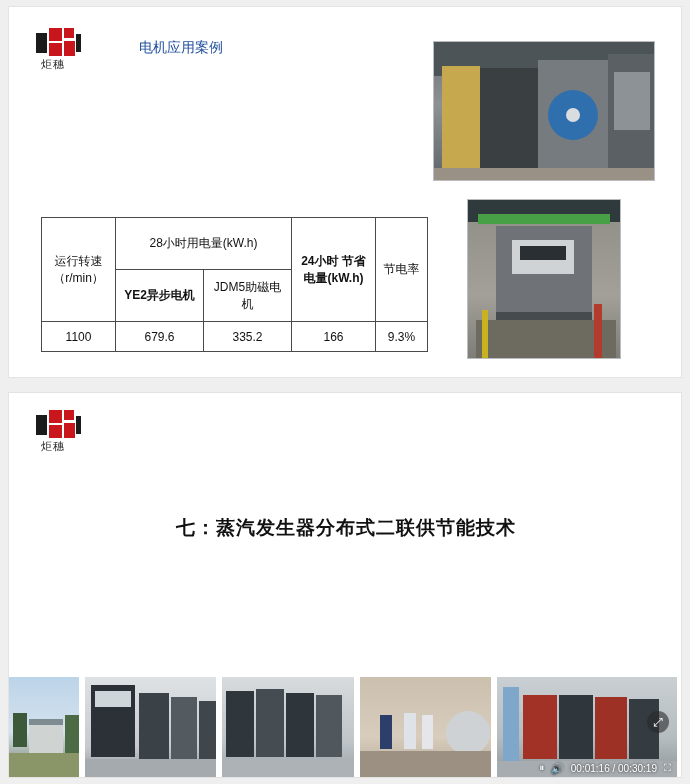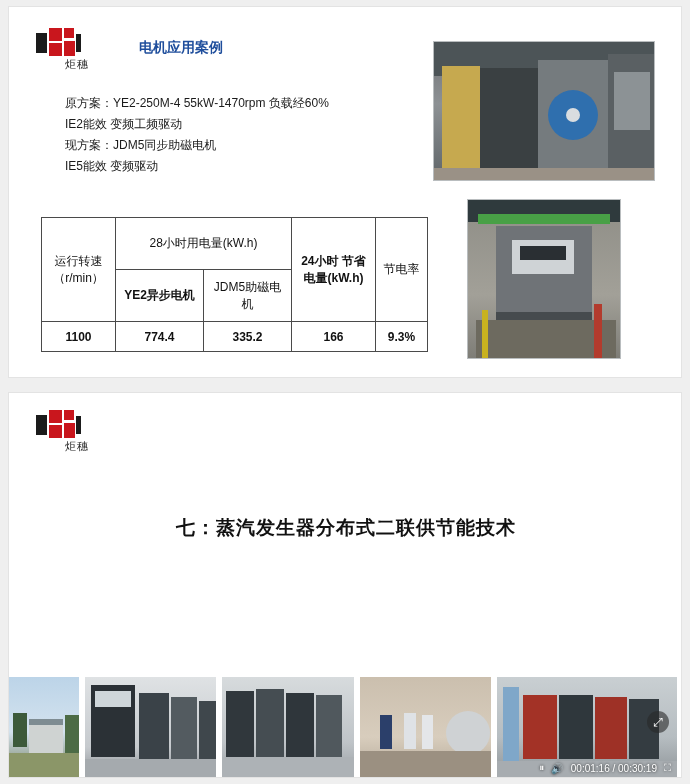--- a/index.html
+++ b/index.html
@@ -48,32 +48,32 @@
     background: #c9161d;
   }
   .logo .mark .sq.a { left: 16px; top: 1px;  width: 13px; height: 13px; }
   .logo .mark .sq.b { left: 31px; top: 1px;  width: 10px; height: 10px; }
   .logo .mark .sq.c { left: 16px; top: 16px; width: 13px; height: 13px; }
   .logo .mark .sq.d { left: 31px; top: 14px; width: 11px; height: 15px; }
   .logo .mark .sq.e { left: 3px;  top: 6px;  width: 11px; height: 20px; background: #1b1b1b; }
   .logo .mark .sq.f { left: 43px; top: 7px;  width: 5px;  height: 18px; background: #1b1b1b; }
   .logo .name {
     position: absolute;
-    top: 30px; left: 0; width: 56px;
-    text-align: right;
+    top: 30px; left: 8px; width: 56px;
+    text-align: left;
     font-size: 11px;
     color: #1b1b1b;
     letter-spacing: 1px;
   }
 
   .slide-title {
     position: absolute;
     left: 130px; top: 32px;
     font-size: 14px;
-    font-weight: bold;
+    font-weight: normal;
     color: #1f4e9c;
   }
 
   .case-head {
     position: absolute;
     left: 56px; top: 64px;
     font-size: 12px;
     font-weight: bold;
     color: #1a1a1a;
   }
@@ -110,21 +110,21 @@
     font-size: 12px;
     color: #111;
   }
   .tbl td {
     border: 1px solid #4a4a4a;
     text-align: center;
     vertical-align: middle;
     padding: 4px 6px;
   }
   .tbl .r1 td { height: 52px; }
-  .tbl .r2 td { height: 30px; font-weight: bold; }
+  .tbl .r2 td { height: 30px; }
   .w1 { width: 74px; }
   .w2 { width: 88px; font-weight: bold; }
   .w3 { width: 88px; }
   .w4 { width: 84px; font-weight: bold; }
   .w5 { width: 52px; }
 
   
   .big-title {
     position: absolute;
     left: 0; top: 120px;
@@ -197,26 +197,20 @@
         <span class="sq c"></span>
           <span class="sq d"></span>
           <span class="sq f"></span>
       </div>
       <div class="name">炬穗</div>
     </div>
 
     <div class="slide-title">电机应用案例</div>
 
 
-    <div class="case-lines">
-      <div>原方案：YE2-250M-4 55kW-1470rpm  负载经60%</div>
-      <div>IE2能效  变频工频驱动</div>
-      <div>现方案：JDM5同步助磁电机</div>
-      <div>IE5能效  变频驱动</div>
-    </div>
 
     <div class="photo photo-top">
       <div class="ph-bg" style="background:linear-gradient(180deg,#6e7174 0%,#8d9194 45%,#5f6568 100%);"></div>
       <div class="strip" style="left:0;top:0;width:100%;height:34px;background:#4c5457;"></div>
       <div class="strip" style="left:8px;top:24px;width:38px;height:112px;background:#c6a94f;"></div>
       <div class="strip" style="left:46px;top:26px;width:58px;height:108px;background:#3a4042;"></div>
       <div class="strip" style="left:104px;top:18px;width:70px;height:118px;background:#757b7e;"></div>
       <div class="strip" style="left:114px;top:48px;width:50px;height:50px;border-radius:50%;background:#2f6fae;"></div>
       <div class="strip" style="left:132px;top:66px;width:14px;height:14px;border-radius:50%;background:#d9dde0;"></div>
       <div class="strip" style="left:174px;top:12px;width:48px;height:122px;background:#5a6063;"></div>
@@ -247,21 +241,21 @@
         <td colspan="2">28小时用电量(kW.h)</td>
         <td class="w4" rowspan="2">24小时 节省电量(kW.h)</td>
         <td class="w5" rowspan="2">节电率</td>
       </tr>
       <tr class="r1">
         <td class="w2">YE2异步电机</td>
         <td class="w3">JDM5助磁电机</td>
       </tr>
       <tr class="r2">
         <td>1100</td>
-        <td>774.4</td>
+        <td>679.6</td>
         <td>335.2</td>
         <td>166</td>
         <td>9.3%</td>
       </tr>
     </tbody>
       </table>
   </div>
 
   <div class="slide2">
 

